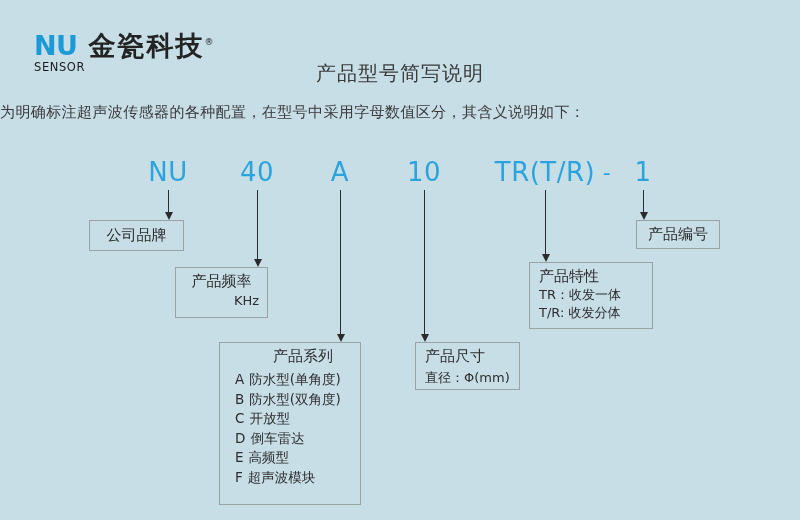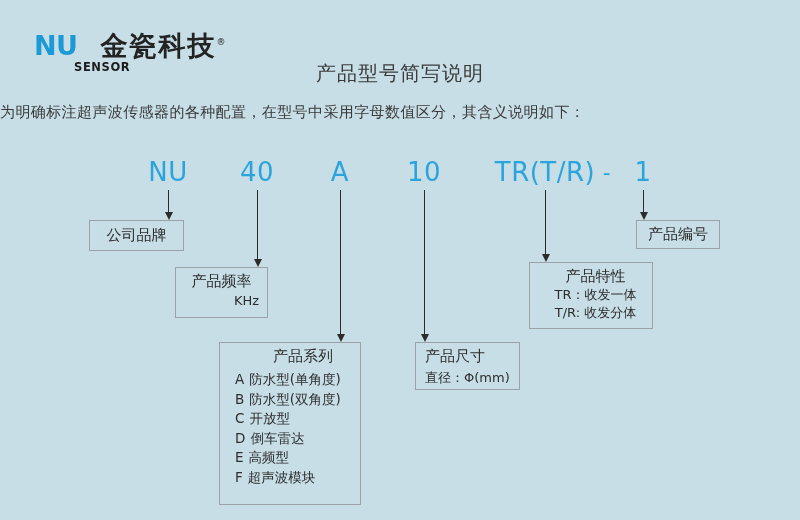--- a/index.html
+++ b/index.html
@@ -40,43 +40,42 @@
     line-height: 27px;
     letter-spacing: -0.5px;
     color: #1b9ad6;
   }
   .logo-cn {
     font-family: "DejaVu Sans", "Liberation Sans", sans-serif;
     font-weight: bold;
     font-size: 27px;
     line-height: 27px;
     color: #232323;
-    margin-left: 23px;
+    margin-left: 11px;
     letter-spacing: 2px;
     position: relative;
   }
   .logo-reg {
     position: absolute;
     right: -11px;
     top: -3px;
     font-size: 9px;
     font-weight: normal;
     color: #232323;
   }
   .logo-bottom {
     display: flex;
     align-items: baseline;
     margin-top: 1px;
   }
   .logo-sensor {
     font-size: 11.5px;
-    font-weight: bold;
+    font-weight: normal;
     color: #1c1c1c;
     letter-spacing: 0.6px;
-    margin-left: 40px;
   }
   .logo-jinci {
     font-size: 12px;
     font-weight: bold;
     color: #2aa3dd;
     letter-spacing: 0.4px;
     margin-left: 12px;
   }
 
   
@@ -195,21 +194,21 @@
     padding: 4px 9px 0 9px;
     display: flex; flex-direction: column;
   }
   #box-size .box-title { text-align: left; }
   #box-size .box-line { text-align: left; margin-top: 3px; }
 
   
   #box-character {
     left: 529px; top: 262px; width: 124px; height: 67px;
     padding: 4px 0 0 9px;
-    display: flex; flex-direction: column; align-items: center;
+    display: flex; flex-direction: column;
   }
   #box-character .box-line { line-height: 18px; }
 
   
   #box-code {
     left: 636px; top: 220px; width: 84px; height: 29px;
     display: flex; align-items: center; justify-content: center;
   }
 </style>
 </head>

